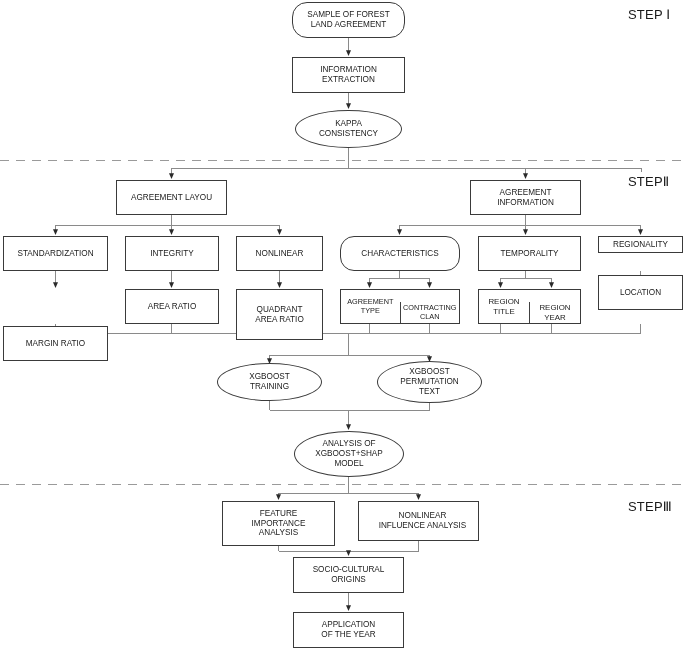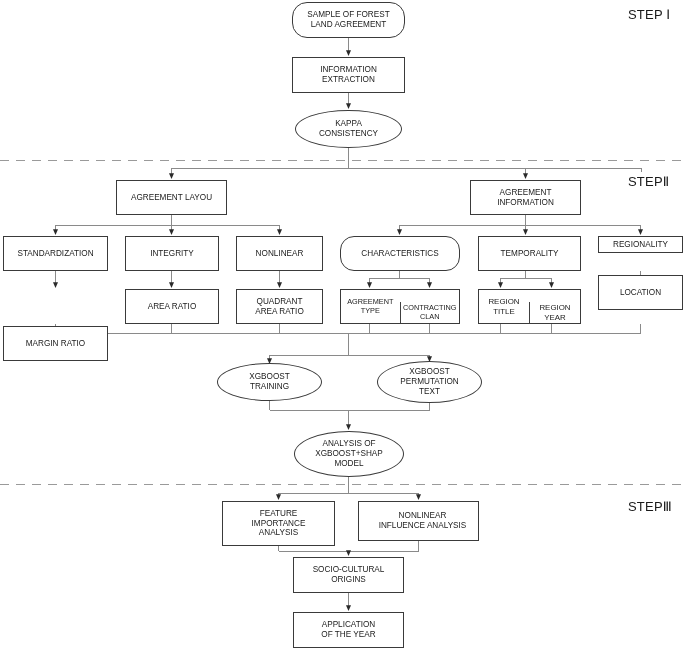--- a/index.html
+++ b/index.html
@@ -174,21 +174,21 @@
 
   <div class="node boxnode" style="left:3px; top:236px; width:105px; height:35px; font-size:8.2px;">STANDARDIZATION</div>
   <div class="node boxnode" style="left:125px; top:236px; width:94px; height:35px; font-size:8.2px;">INTEGRITY</div>
   <div class="node boxnode" style="left:236px; top:236px; width:87px; height:35px; font-size:8.2px;">NONLINEAR</div>
   <div class="node boxnode" style="left:340px; top:236px; width:120px; height:35px; font-size:8.2px;border-radius:14px;">CHARACTERISTICS</div>
   <div class="node boxnode" style="left:478px; top:236px; width:103px; height:35px; font-size:8.2px;">TEMPORALITY</div>
   <div class="node boxnode" style="left:598px; top:236px; width:85px; height:17px; font-size:8.2px;">REGIONALITY</div>
 
   <div class="node boxnode" style="left:3px; top:289px; width:105px; height:35px; font-size:8.2px;margin-top:37px;">MARGIN RATIO</div>
   <div class="node boxnode" style="left:125px; top:289px; width:94px; height:35px; font-size:8.2px;">AREA RATIO</div>
-  <div class="node boxnode" style="left:236px; top:289px; width:87px; height:35px; font-size:8.2px;">QUADRANT
+  <div class="node boxnode" style="left:236px; top:289px; width:87px; height:51px; font-size:8.2px;">QUADRANT
 AREA RATIO</div>
 
   <div class="splitnode" style="left:340px; top:289px; width:120px; height:35px;">
     <div class="splitcell" style="font-size:7.3px;">AGREEMENT
 TYPE</div>
     <div class="splitcell" style="font-size:7.3px;">CONTRACTING
 CLAN</div>
   </div>
 
   <div class="splitnode" style="left:478px; top:289px; width:103px; height:35px;">

